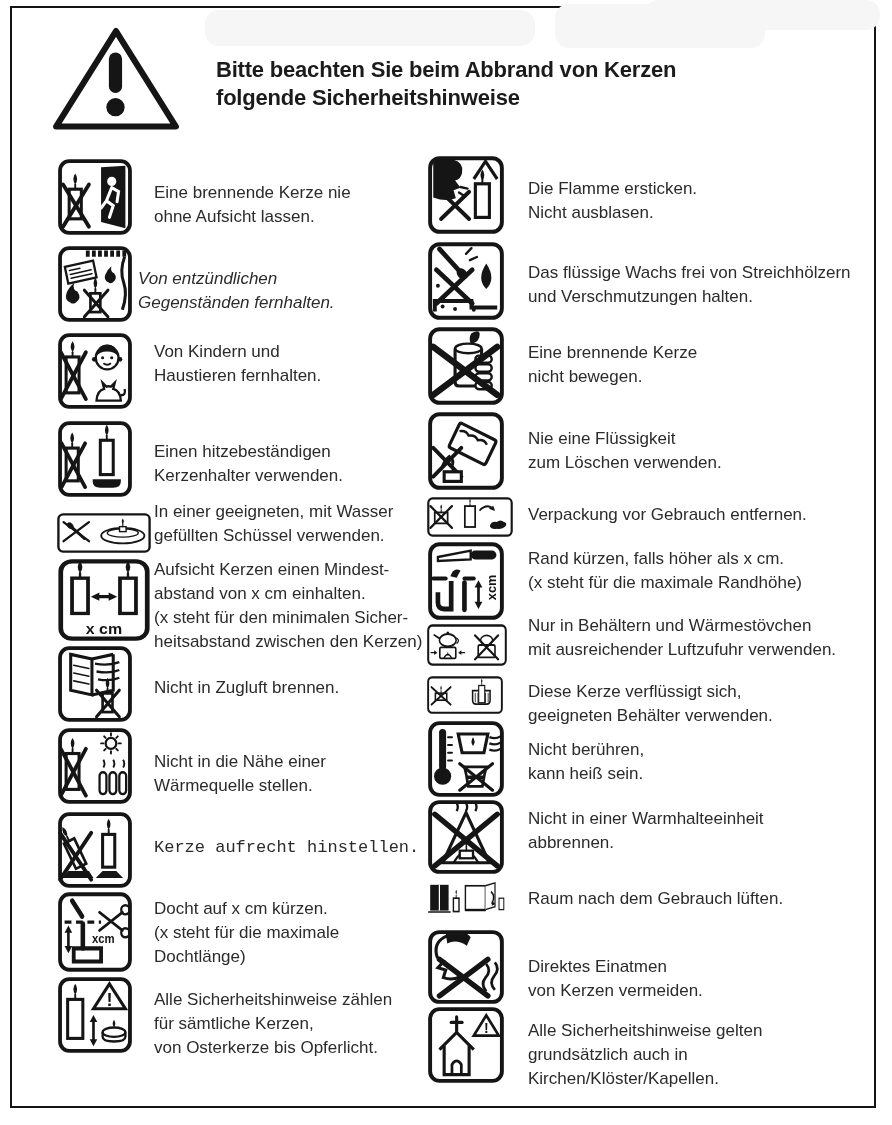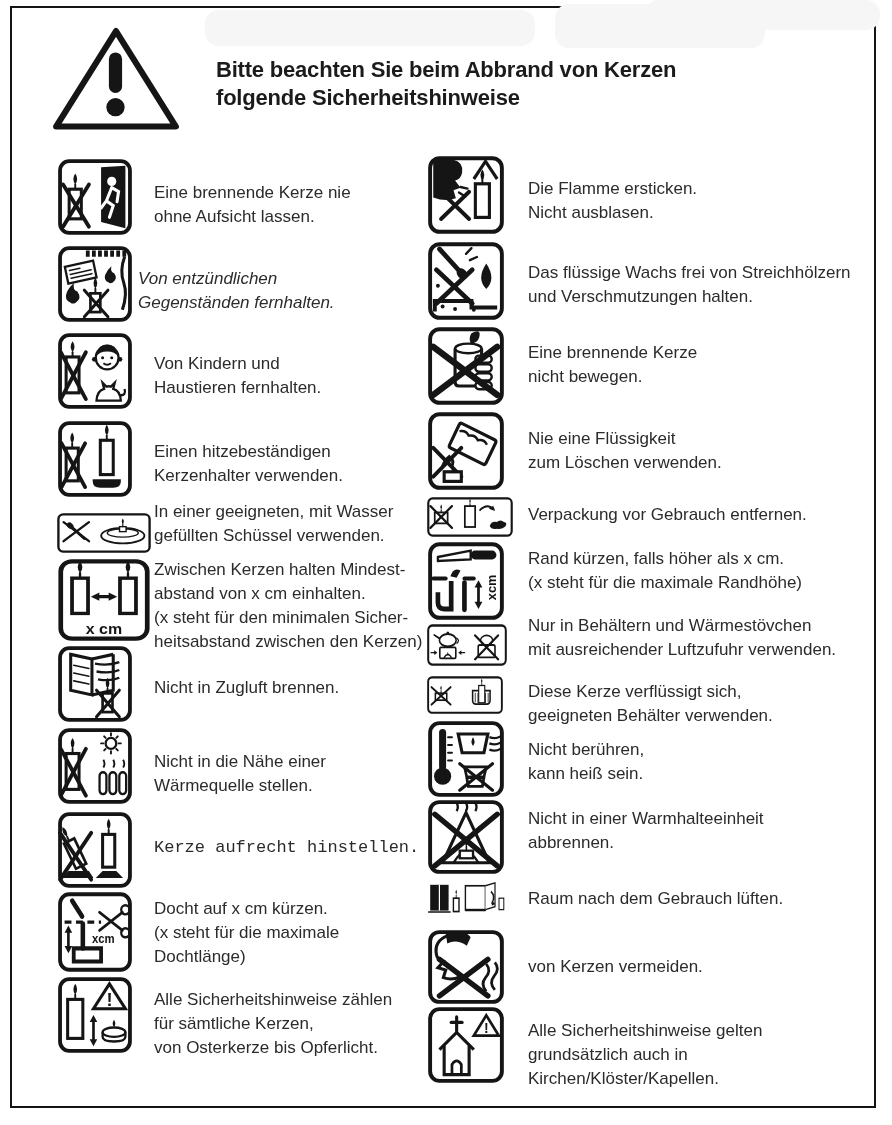--- a/index.html
+++ b/index.html
@@ -98,21 +98,21 @@
             <circle cx="66" cy="33" r="15" fill="none" stroke="#151515" stroke-width="3"></circle>
             <circle cx="60" cy="33" r="2" fill="#151515"></circle>
             <circle cx="72" cy="33" r="2" fill="#151515"></circle>
             <path d="M61 40 q5 4 10 0" fill="none" stroke="#151515" stroke-width="2.5"></path>
             <circle cx="49" cy="35" r="3" fill="#151515"></circle>
             <circle cx="83" cy="35" r="3" fill="#151515"></circle>
             <path d="M52 88 q1 -13 10 -15 l-2 -8 5 5 q3 -1 6 0 l5 -5 -2 8 q9 2 10 15z" fill="none" stroke="#151515" stroke-width="3"></path>
             <path d="M83 81 q8 1 6 -8" fill="none" stroke="#151515" stroke-width="3"></path>
           </svg>
         </div>
-        <div class="item-text" style="left: 154px; top: 20px;">
+        <div class="item-text" style="left: 154px; top: 8px;">
           <div class="item-line">Von Kindern und</div>
           <div class="item-line">Haustieren fernhalten.</div>
         </div>
       </div>
       <div class="safety-item" style="top: 420px;">
         <div class="item-icon" style="left: 57px; top: 0px; width: 76px; height: 78px;">
           <svg viewBox="0 0 100 100" preserveAspectRatio="none">
             <rect x="4" y="4" width="92" height="92" rx="12" fill="#fff" stroke="#151515" stroke-width="5"></rect>
             <rect x="12" y="36" width="16" height="42" fill="#fff" stroke="#151515" stroke-width="4"></rect>
             <line x1="20" y1="30" x2="20" y2="36" stroke="#151515" stroke-width="2.5" stroke-linecap="round"></line>
@@ -160,21 +160,21 @@
             <rect x="67" y="24" width="17" height="42" fill="#fff" stroke="#151515" stroke-width="4"></rect>
             <line x1="75.5" y1="18" x2="75.5" y2="24" stroke="#151515" stroke-width="2.5" stroke-linecap="round"></line>
             <path d="M75.5 4 q5 7 0 14 q-5 -7 0 -14 z" fill="#151515"></path>
             <line x1="41" y1="46" x2="59" y2="46" stroke="#151515" stroke-width="4" stroke-linecap="round"></line>
             <path d="M36 46 l9 -5 v10z" fill="#151515"></path>
             <path d="M64 46 l-9 -5 v10z" fill="#151515"></path>
             <text x="50" y="90" font-size="17" font-weight="bold" text-anchor="middle" fill="#151515" font-family="Liberation Sans, sans-serif">x cm</text>
           </svg>
         </div>
         <div class="item-text" style="left: 154px; top: 0px;">
-          <div class="item-line">Zwischen Kerzen halten Mindest-</div>
+          <div class="item-line">Aufsicht Kerzen einen Mindest-</div>
           <div class="item-line">abstand von x cm einhalten.</div>
           <div class="item-line">(x steht für den minimalen Sicher-</div>
           <div class="item-line">heitsabstand zwischen den Kerzen)</div>
         </div>
       </div>
       <div class="safety-item" style="top: 645px;">
         <div class="item-icon" style="left: 57px; top: 0px; width: 76px; height: 78px;">
           <svg viewBox="0 0 100 100" preserveAspectRatio="none">
             <rect x="4" y="4" width="92" height="92" rx="12" fill="#fff" stroke="#151515" stroke-width="5"></rect>
             <path d="M18 12 L46 18 V64 L18 58 Z" fill="none" stroke="#151515" stroke-width="4"></path>
@@ -539,20 +539,21 @@
           <svg viewBox="0 0 100 100" preserveAspectRatio="none">
             <rect x="4" y="4" width="92" height="92" rx="12" fill="#fff" stroke="#151515" stroke-width="5"></rect>
             <path d="M24 6 q22 -9 32 5 l-5 11 q-13 -9 -25 -3z" fill="#151515"></path>
             <path d="M26 9 q-17 7 -14 24 q1 8 9 10 l-7 8 10 3 -3 10 q11 4 21 -1" fill="none" stroke="#151515" stroke-width="4"></path>
             <line x1="16" y1="40" x2="78" y2="88" stroke="#151515" stroke-width="7" stroke-linecap="round"></line>
             <line x1="78" y1="40" x2="16" y2="88" stroke="#151515" stroke-width="7" stroke-linecap="round"></line>
             <path d="M76 46 q7 9 -1 18 q-7 9 1 18 M87 44 q7 9 -1 18 q-7 9 1 18" fill="none" stroke="#151515" stroke-width="3.5"></path>
           </svg>
         </div>
         <div class="item-text" style="left: 528px; top: 26px;">
+          <div class="item-line">Direktes Einatmen</div>
           <div class="item-line">von Kerzen vermeiden.</div>
         </div>
       </div>
       <div class="safety-item" style="top: 1006px;">
         <div class="item-icon" style="left: 427px; top: 0px; width: 78px; height: 78px;">
           <svg viewBox="0 0 100 100" preserveAspectRatio="none">
             <rect x="4" y="4" width="92" height="92" rx="12" fill="#fff" stroke="#151515" stroke-width="5"></rect>
             <line x1="38" y1="14" x2="38" y2="32" stroke="#151515" stroke-width="4" stroke-linecap="round"></line>
             <line x1="31" y1="21" x2="45" y2="21" stroke="#151515" stroke-width="4" stroke-linecap="round"></line>
             <path d="M16 56 L38 34 L60 56" fill="none" stroke="#151515" stroke-width="4"></path>

